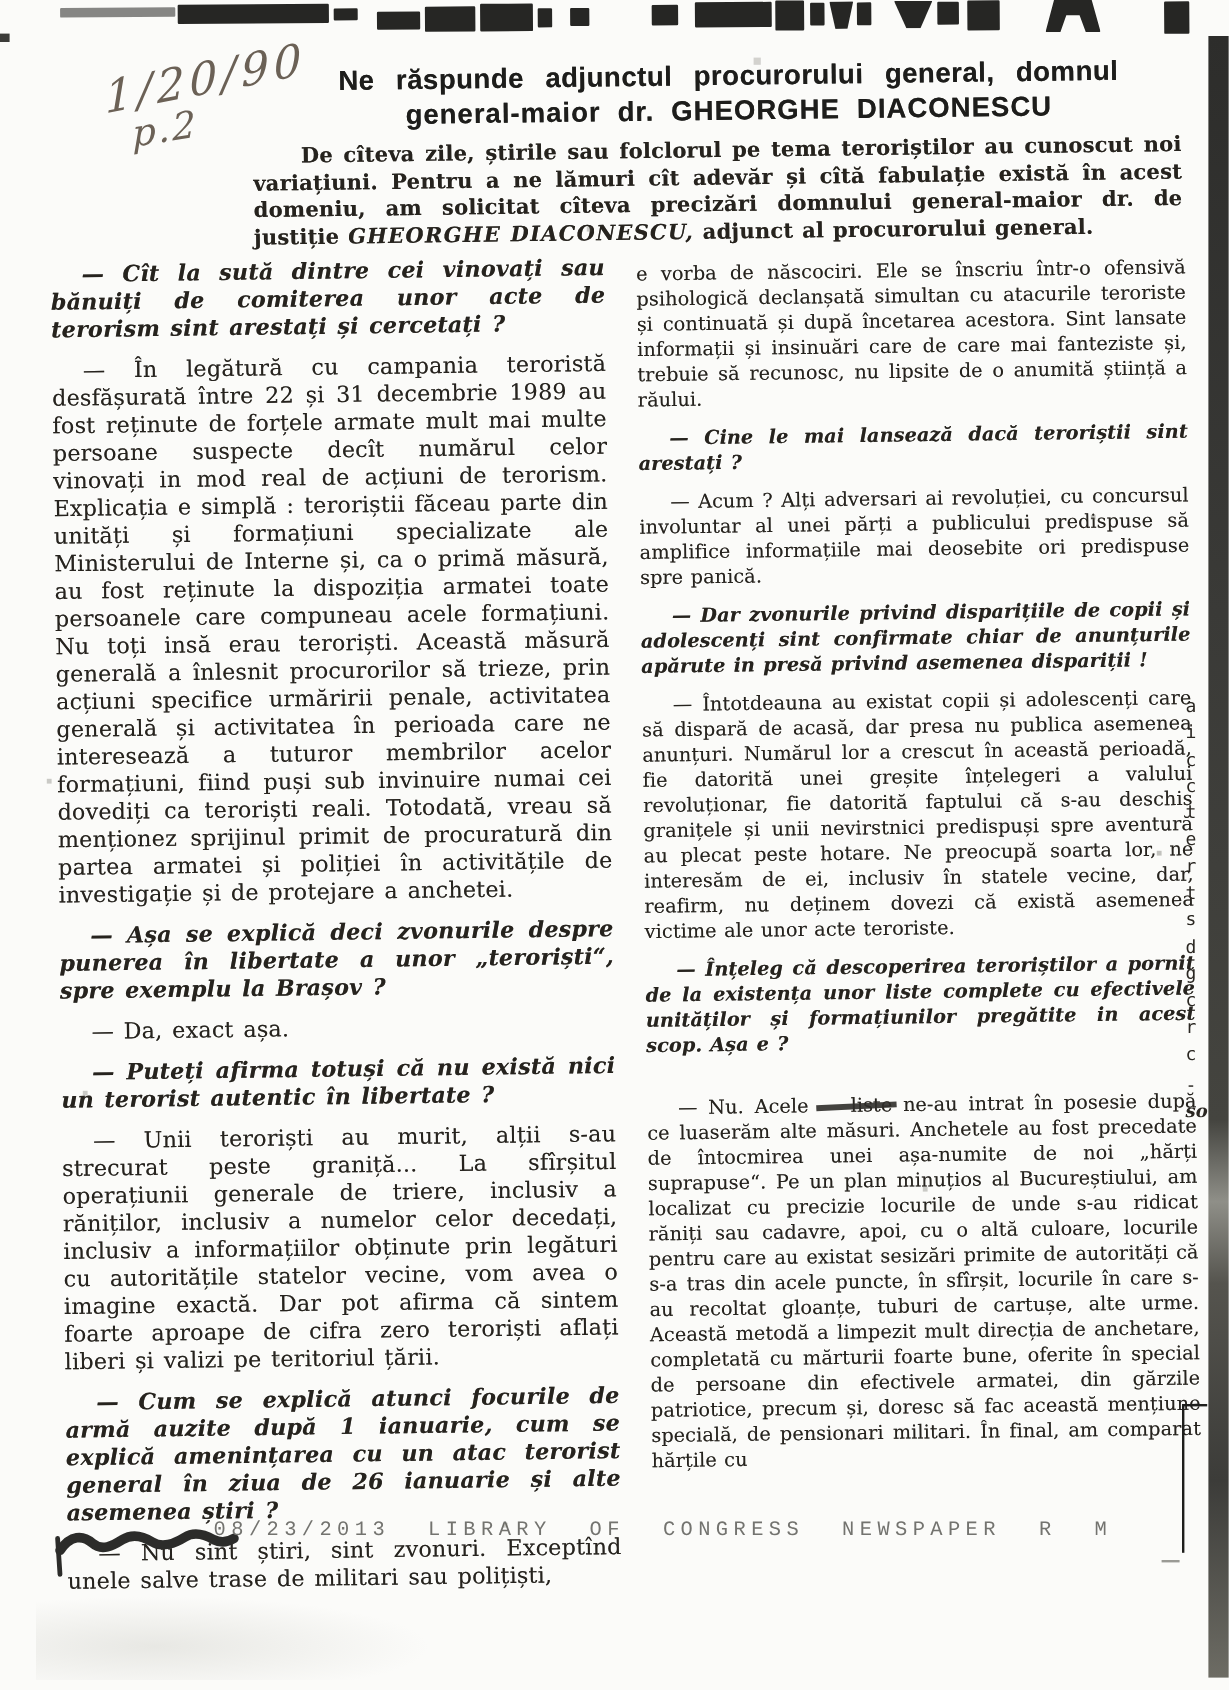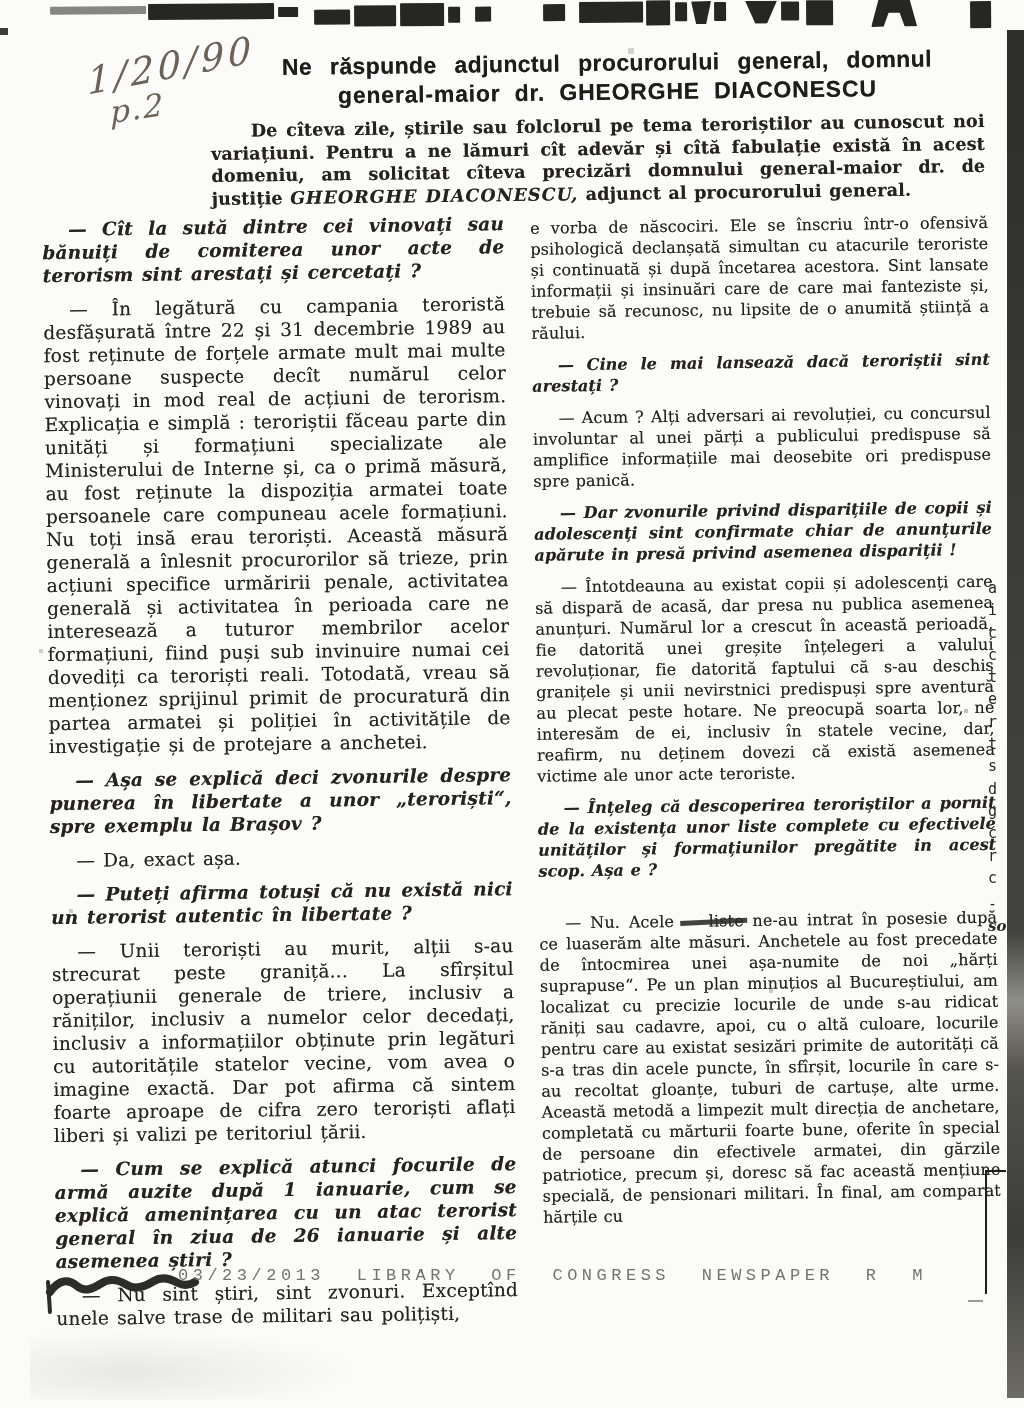--- a/index.html
+++ b/index.html
@@ -169,18 +169,18 @@
     <span class="gap">-</span>
     <span class="so">so</span>
   </div>
 
   <div class="box-corner"></div>
 
   <svg class="squiggle" viewBox="0 0 220 52">
     <path d="M8 14 L 10 44" fill="none" stroke="#2c2c2a" stroke-width="4" stroke-linecap="round"></path>
     <path d="M10 24 c 9 -13 19 -13 27 -6 c 8 7 17 2 25 -3 c 8 -5 17 -3 25 2 c 8 5 19 1 27 -4 c 8 -5 17 -2 24 2 c 6 3 12 2 17 -1" fill="none" stroke="#2c2c2a" stroke-width="8" stroke-linecap="round"></path>
   </svg>
-  <div class="footer-stamp">03/23/2013 LIBRARY OF CONGRESS NEWSPAPER R M</div>
+  <div class="footer-stamp">08/23/2013 LIBRARY OF CONGRESS NEWSPAPER R M</div>
   <div class="footer-dash"></div>
 
   <div class="noise"></div>
   <div class="blob"></div>
 </div>
 
 </body></html>

